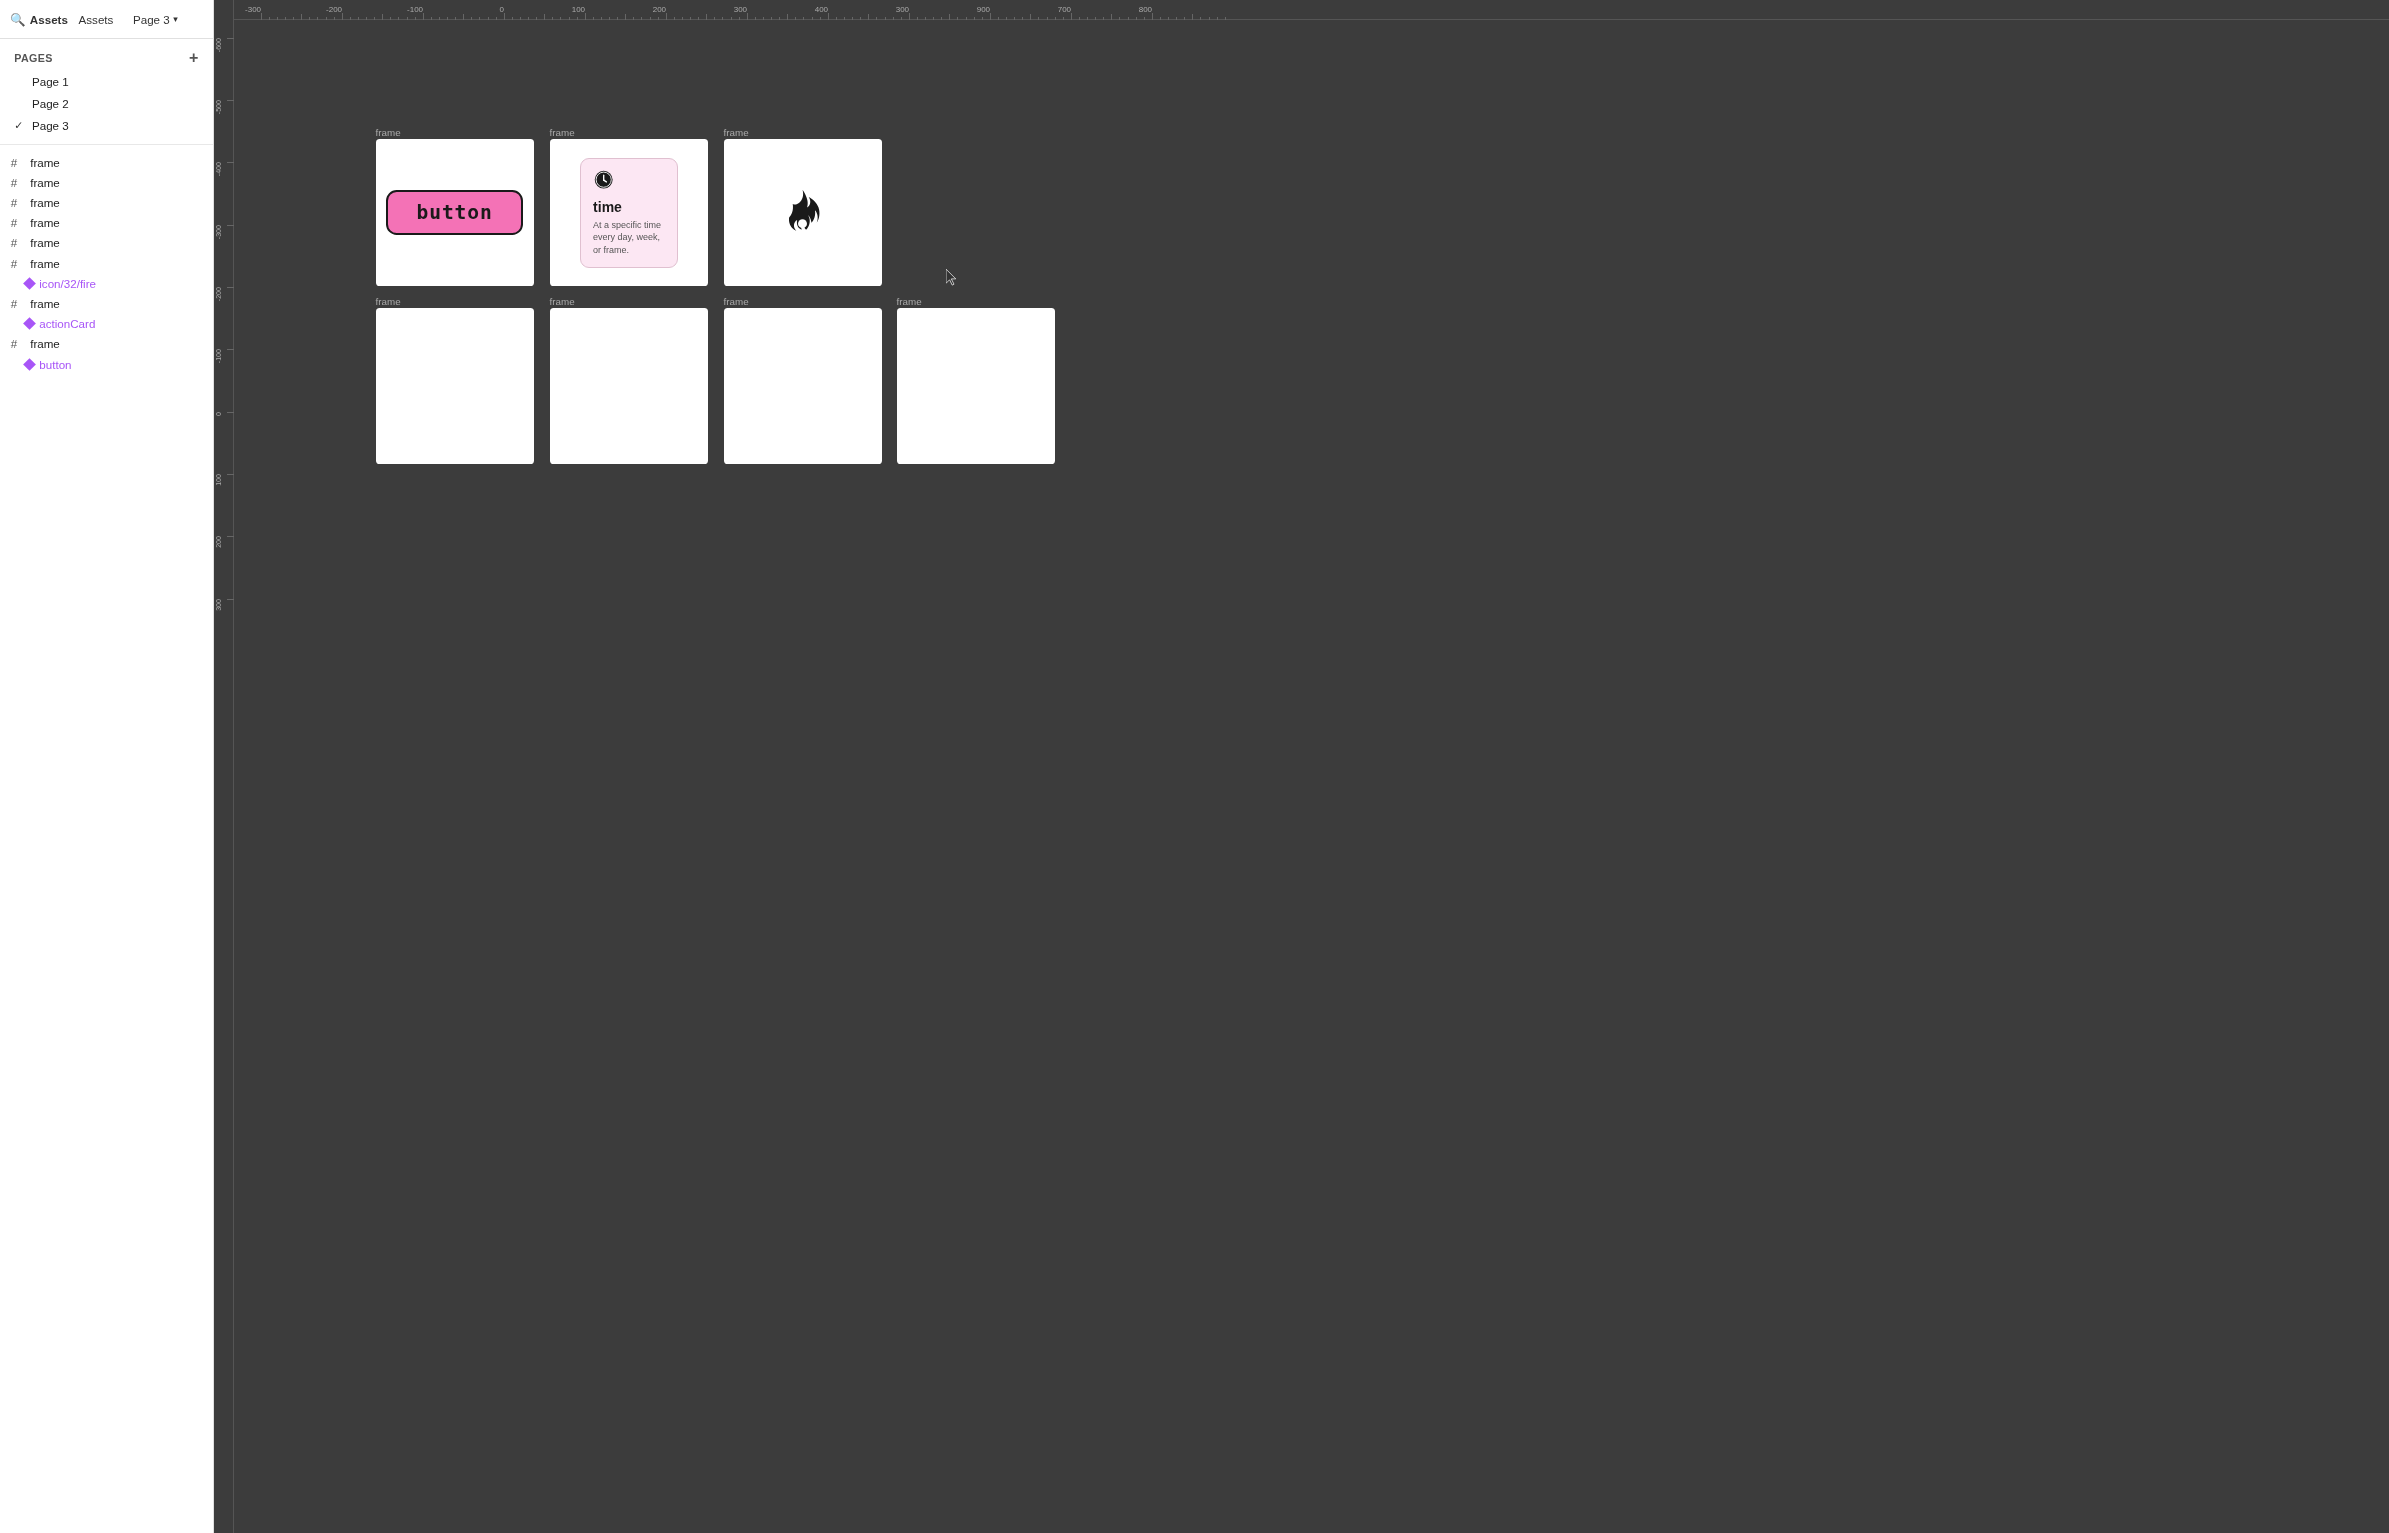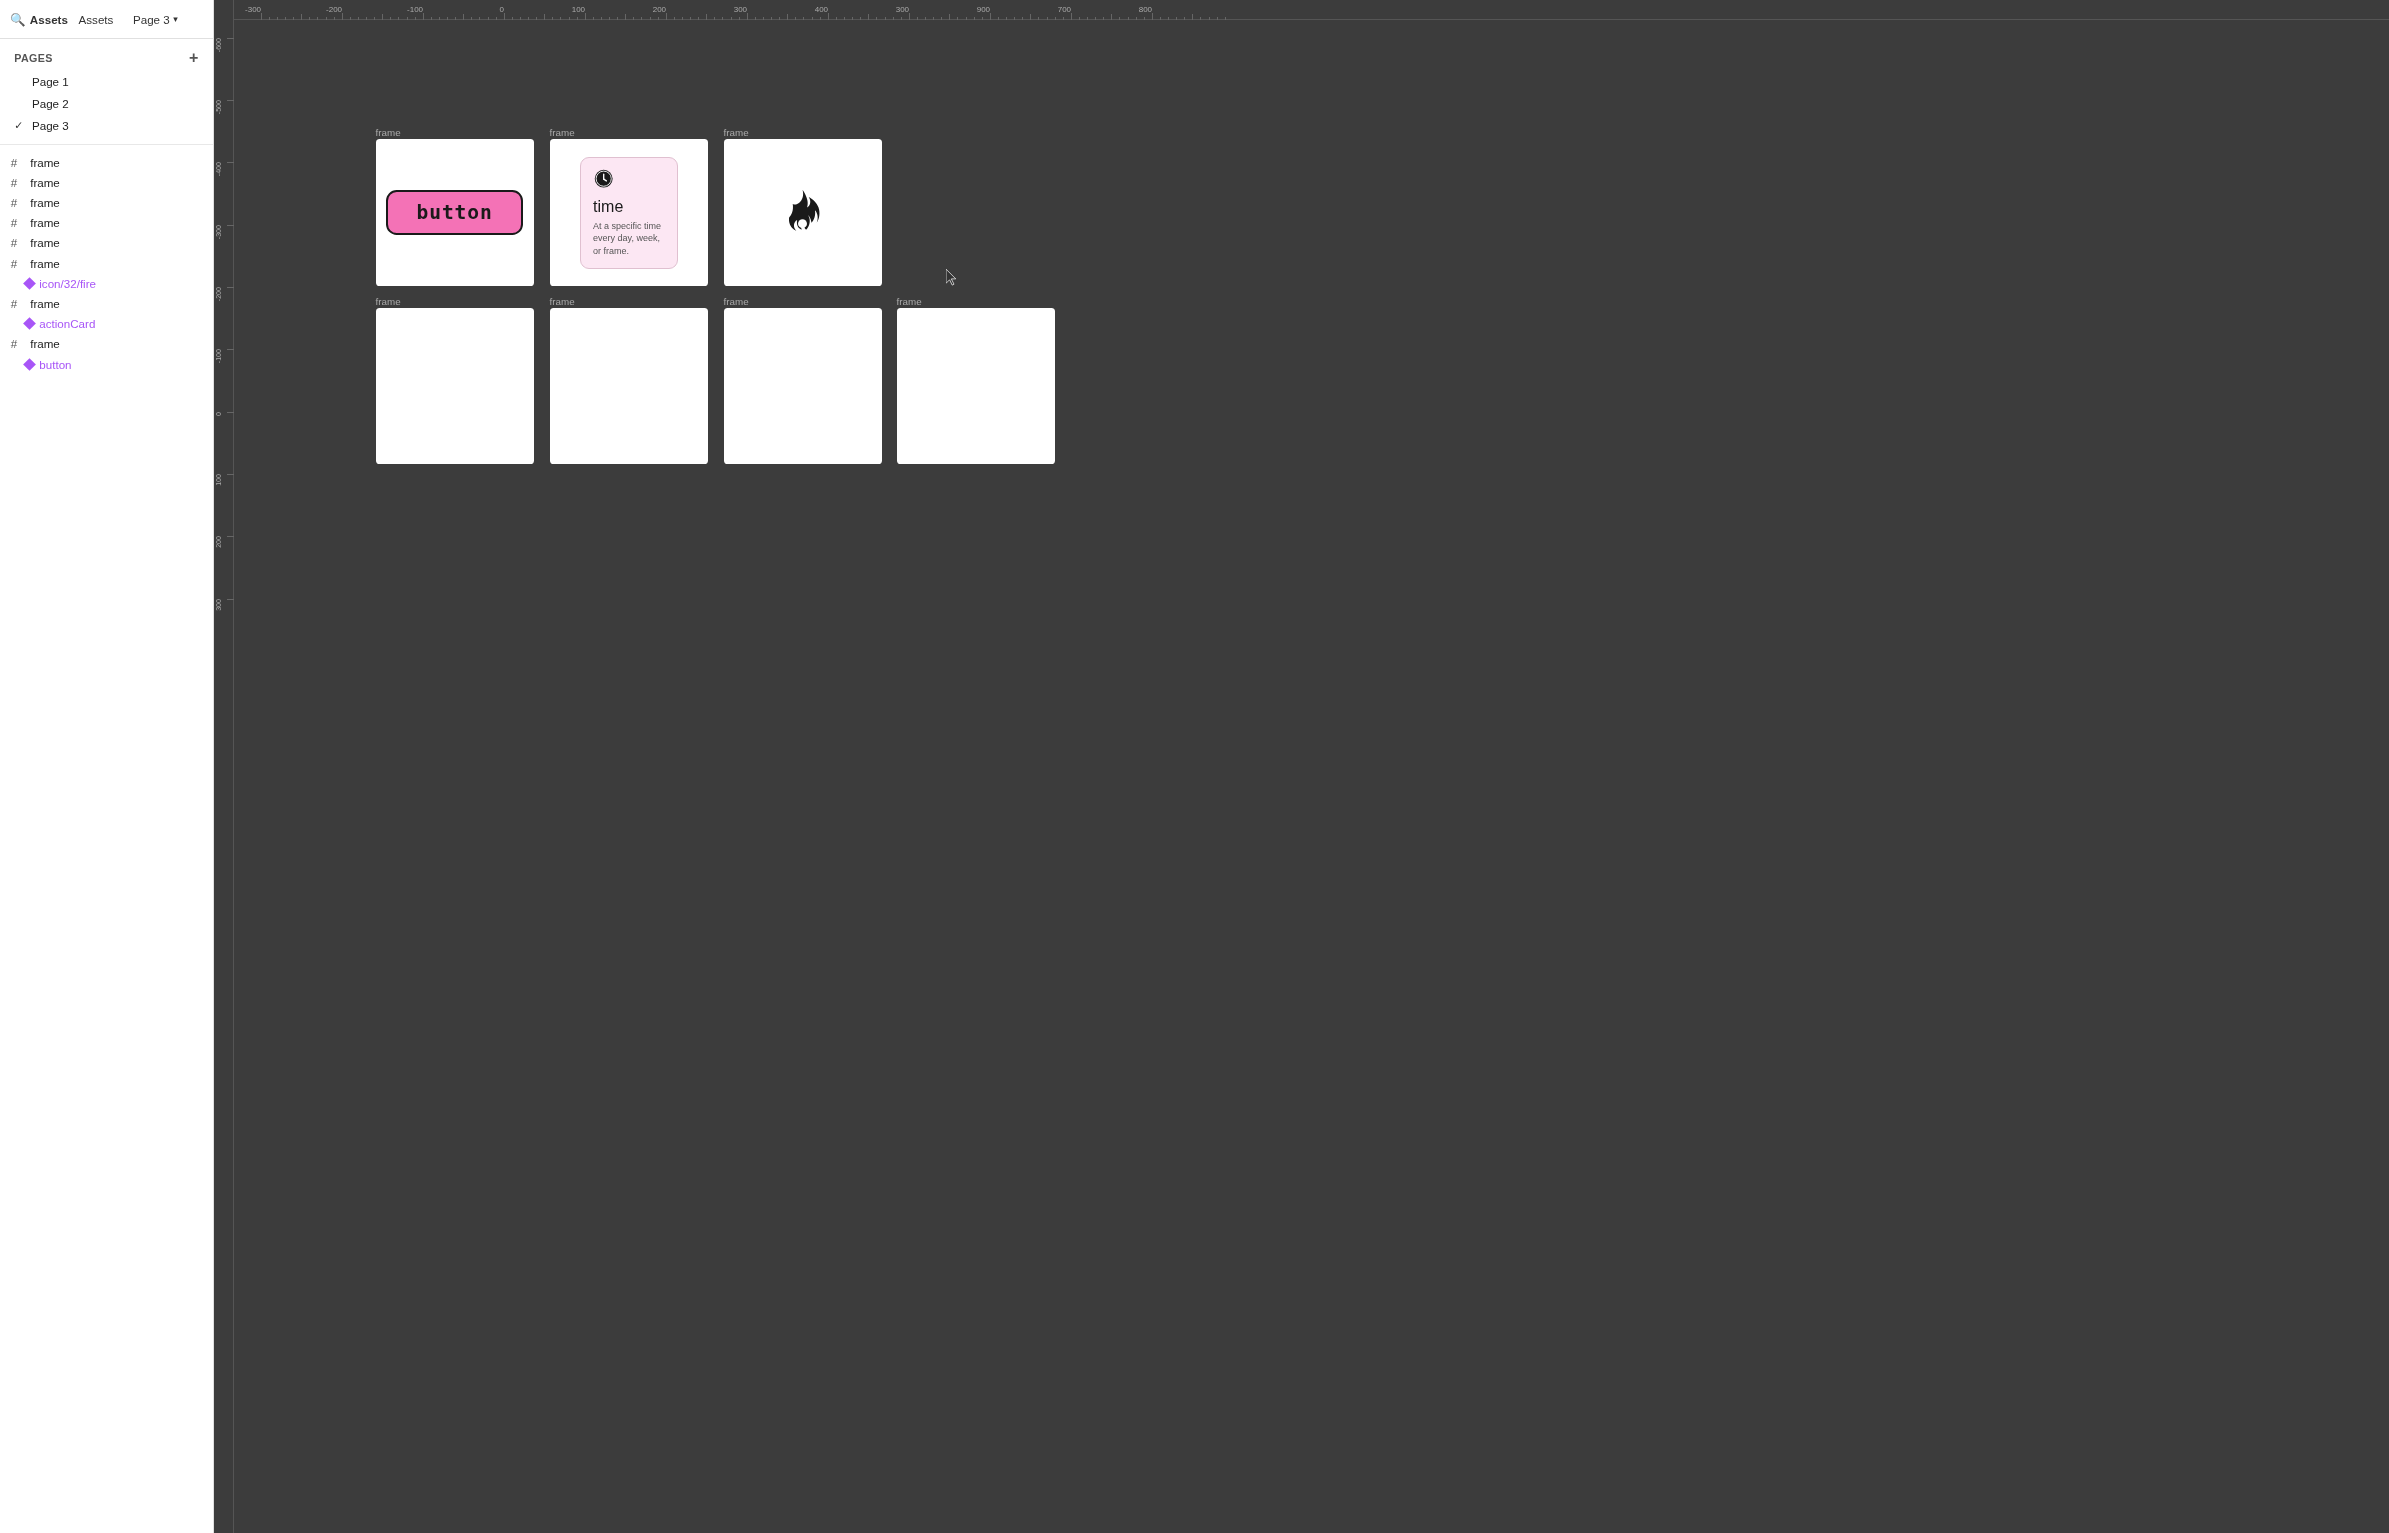--- a/index.html
+++ b/index.html
@@ -191,21 +191,21 @@
       background: #fce7f3;
       border-radius: 9px;
       padding: 10.7px 12.5px;
       width: 98px;
       display: flex;
       flex-direction: column;
       gap: 3.6px;
       border: 0.9px solid #e0c0d0;
     }
     .time-card-icon { font-size: 18px; color: #1a1a1a; }
-    .time-card-title { font-size: 16px; font-weight: 400; color: #1a1a1a; }
+    .time-card-title { font-size: 14px; font-weight: 700; color: #1a1a1a; }
     .time-card-desc { font-size: 9px; color: #555; line-height: 1.4; }
 
     
     .cursor {
       position: absolute;
       width: 14.2px;
       height: 18px;
       z-index: 100;
       pointer-events: none;
     }

